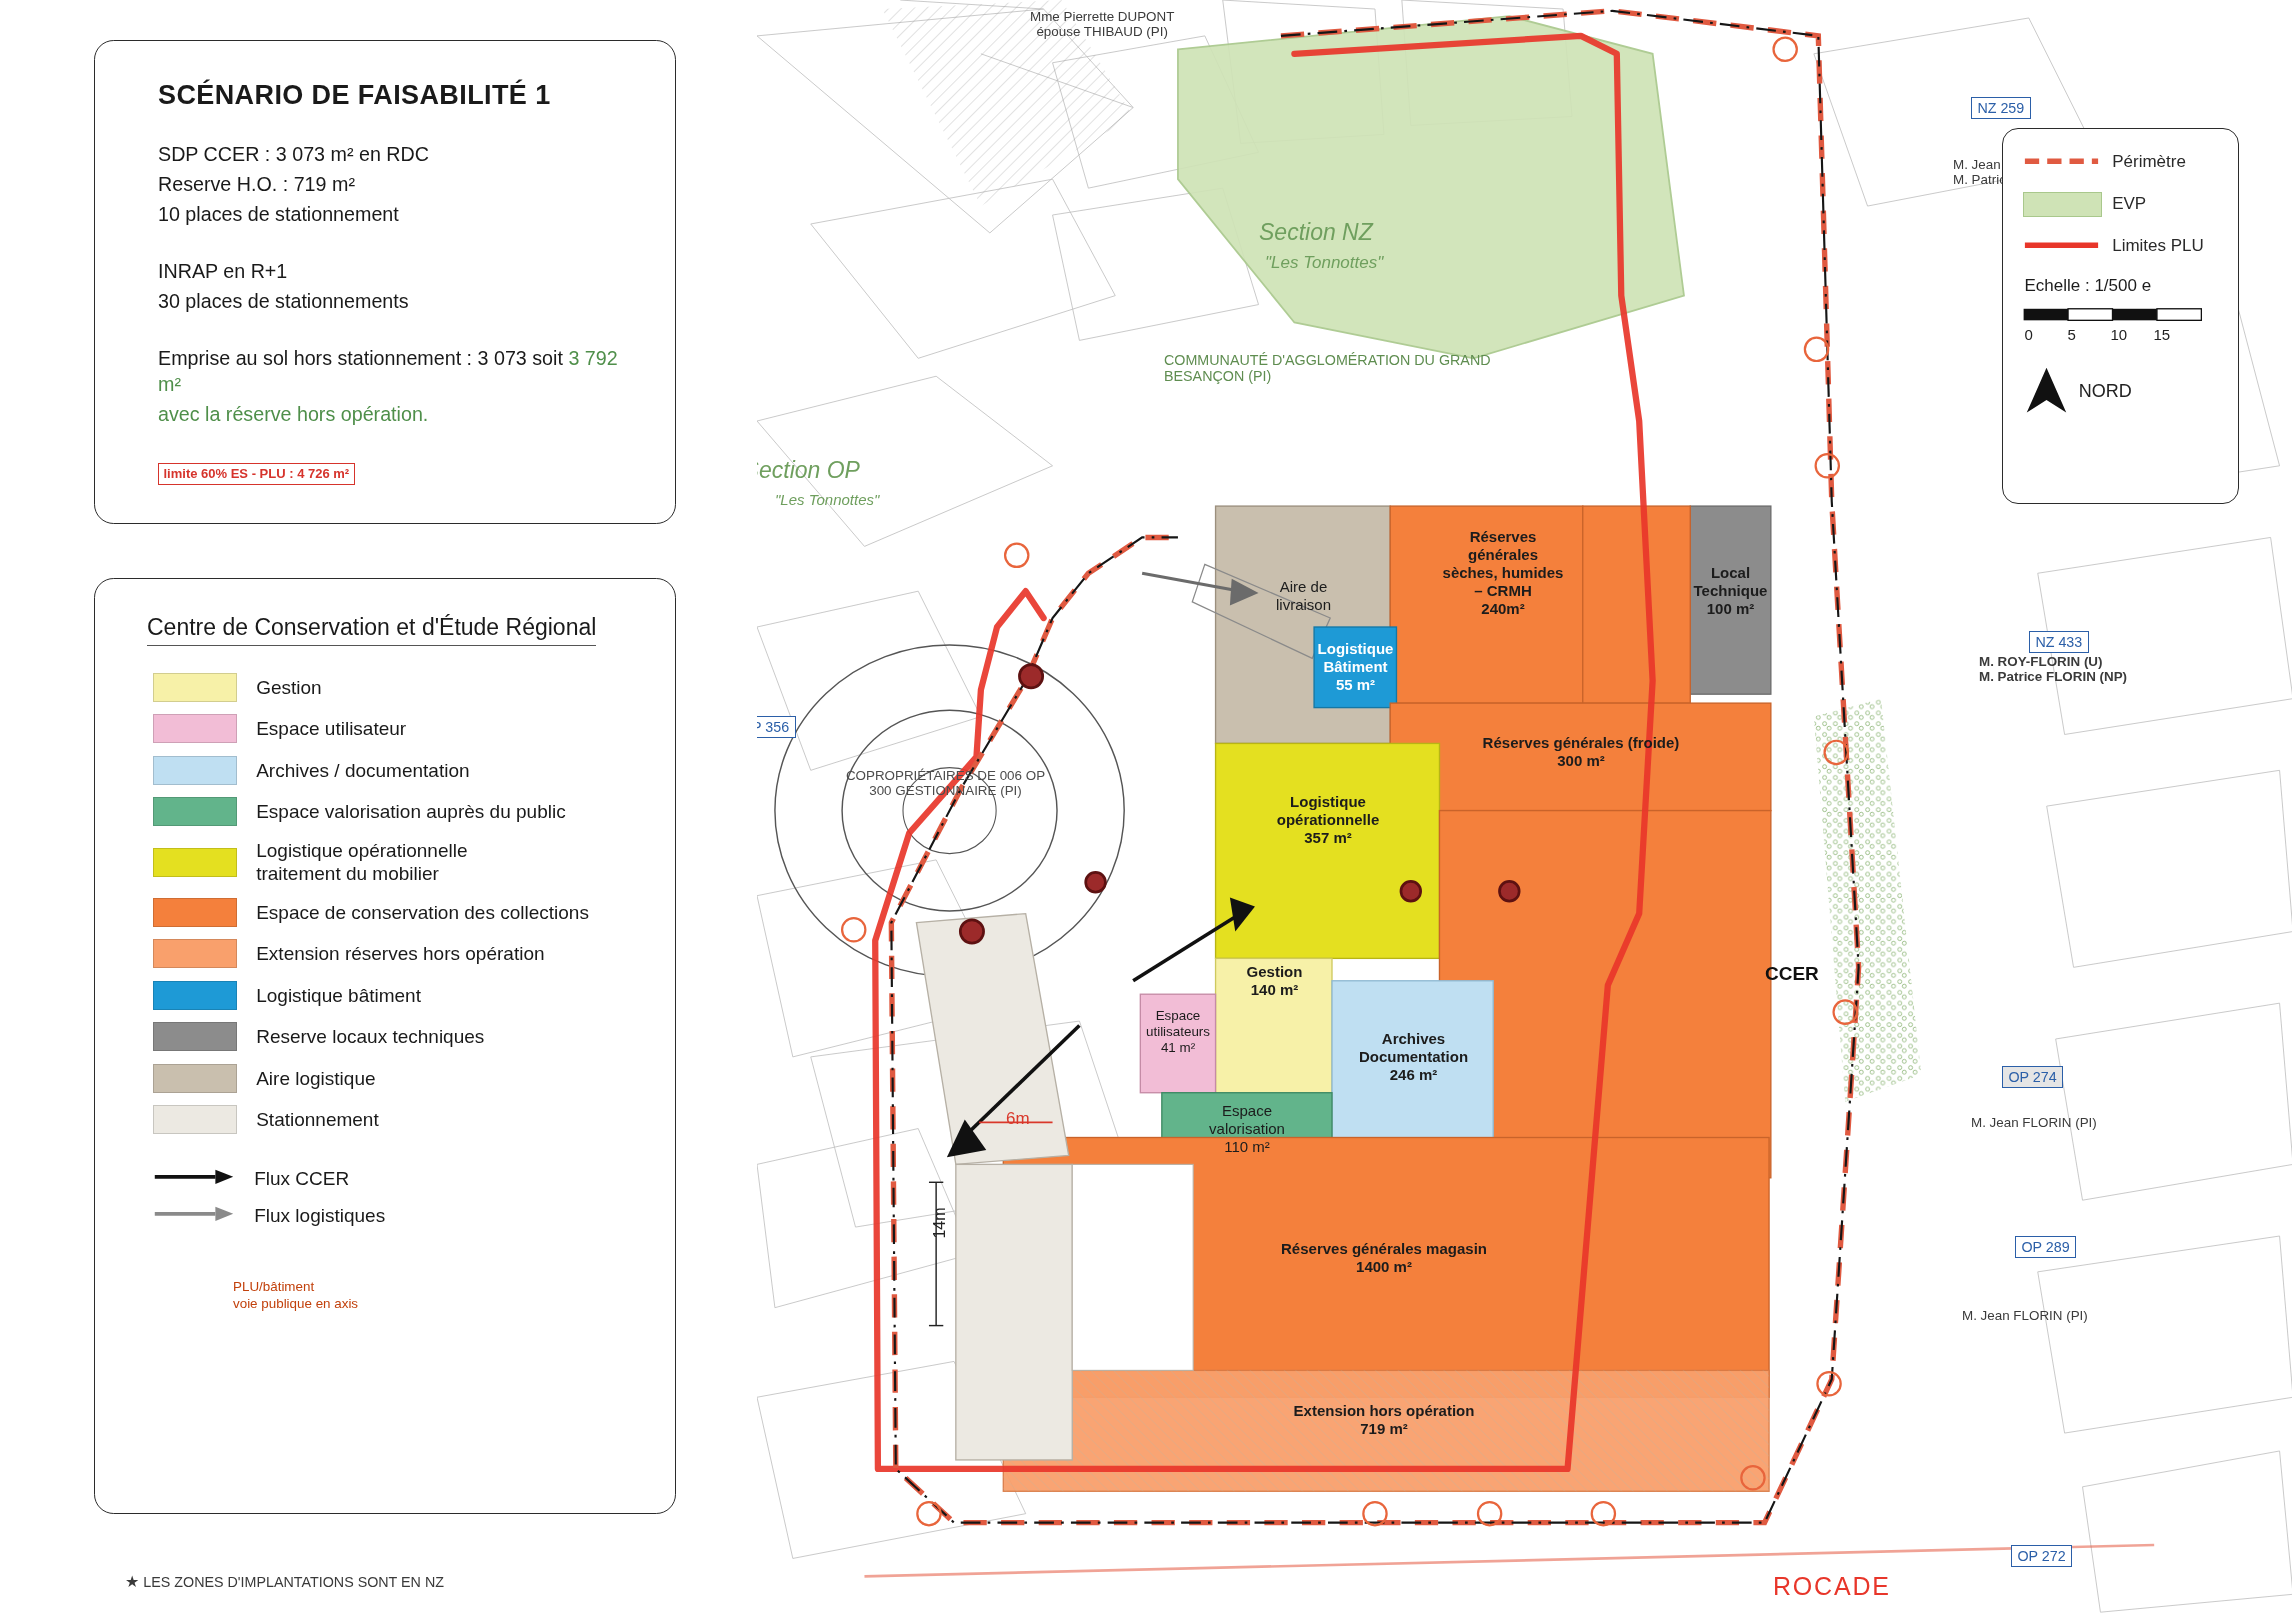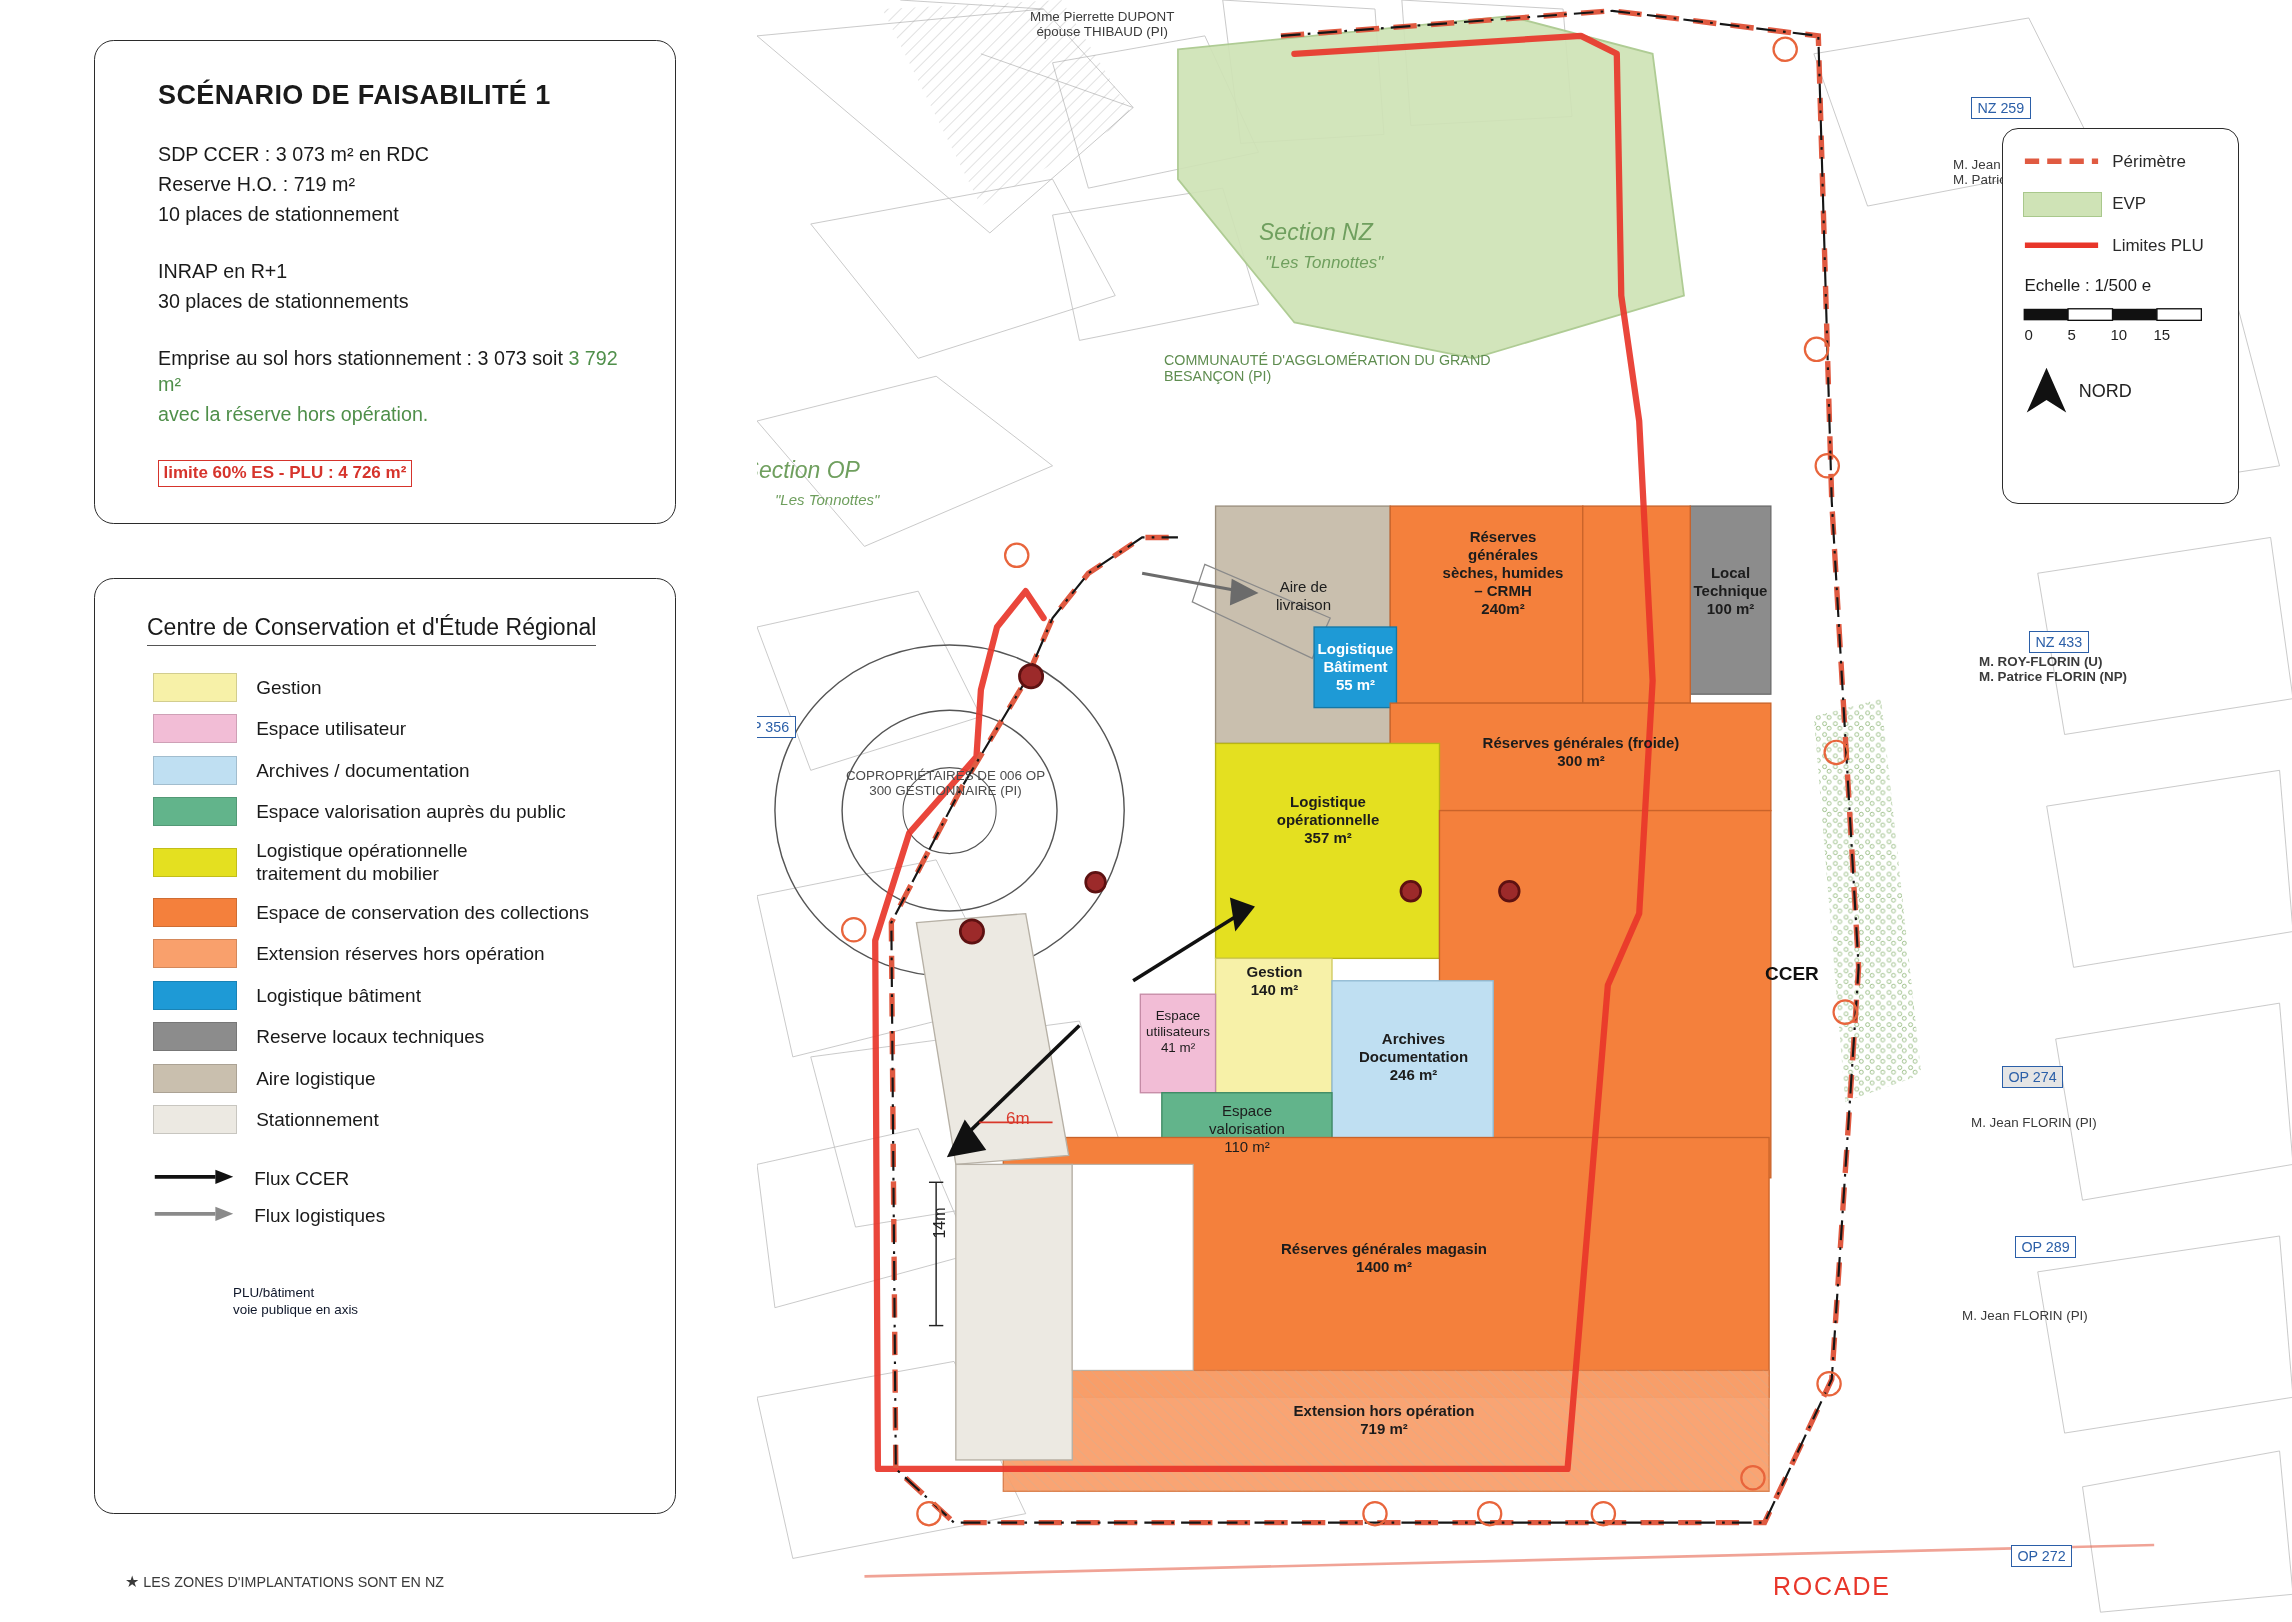--- a/index.html
+++ b/index.html
@@ -46,21 +46,21 @@
     line-height: 1.35;
   }
   .sc-gap { height: 23px; }
   .sc-green { color: #4f8f4a; }
   .sc-red-box {
     display: inline-block;
     border: 0.9px solid #d6342c;
     padding: 0.9px 4.5px;
     color: #d6342c;
     font-weight: bold;
-    font-size: 17px;
+    font-size: 13px;
   }
 
   
   #legend-panel {
     left: 94px;
     top: 578px;
     width: 582px;
     height: 936px;
     padding: 30px 36px;
   }
@@ -98,23 +98,23 @@
   .lg-arrow-box { width: 82px; flex: 0 0 82px; margin-right: 19.7px; }
 
   .lg-bottom {
     display: flex;
     align-items: flex-start;
     margin-left: 21.5px;
   }
   .lg-dashdot { width: 82px; flex: 0 0 82px; margin-right: 19.7px; padding-top: 7.2px; }
   .lg-smalltext {
     font-size: 13.4px;
-    color: #0f172a;
+    color: #c2410c;
     line-height: 1.25;
-    margin: 21px 0 0 102px;
+    margin: 15px 0 0 102px;
   }
   .filtre-wrap { display: flex; align-items: center; margin-left: 54px; }
   .filtre-dot {
     width: 19.7px; height: 19.7px; border-radius: 50%;
     background: #a02c2c; border: 1.8px solid #6e1414;
     margin-right: 14.3px; flex: 0 0 19.7px;
   }
   .filtre-text { font-size: 19px; color: #1a1a1a; line-height: 1.2; }
 
   #footnote {

